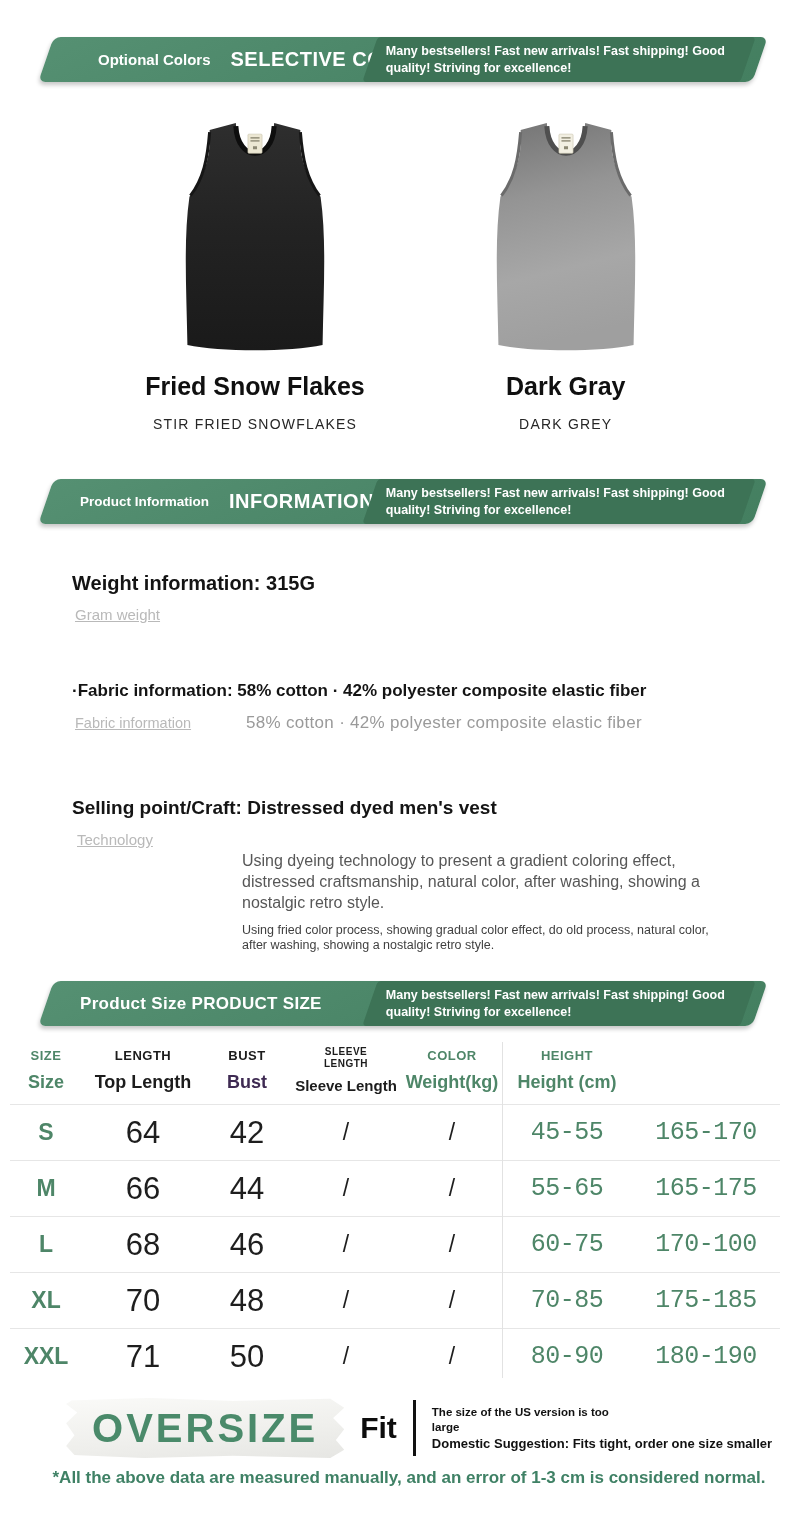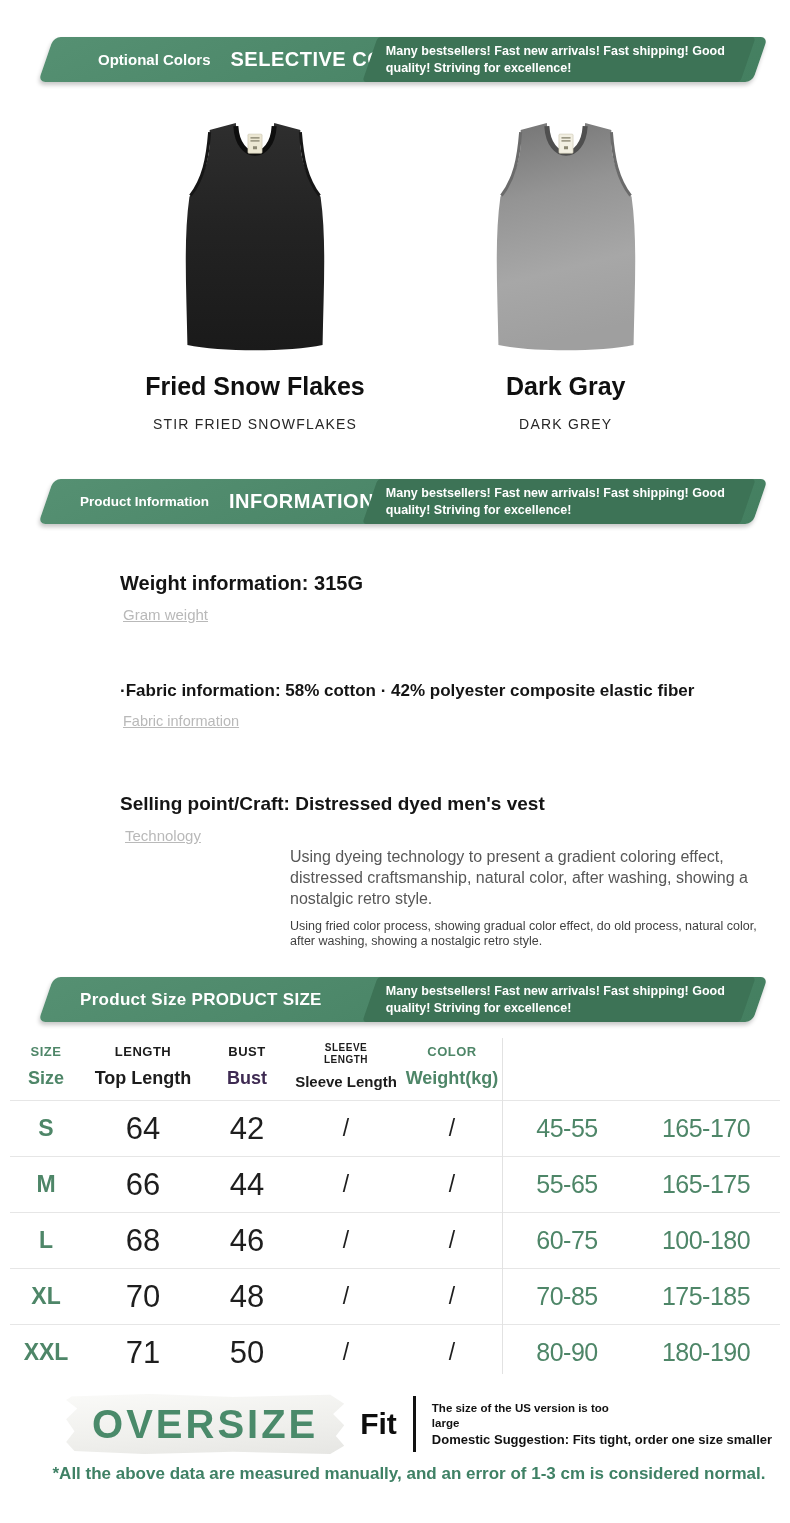--- a/index.html
+++ b/index.html
@@ -39,21 +39,21 @@
   .promo-text{
     transform:skewX(19deg);
     color:#fff; font-size:12.5px; font-weight:bold; line-height:1.35;
   }
   
   .figures{display:flex;justify-content:center;gap:122px;margin-top:36px;}
   .figure{display:flex;flex-direction:column;align-items:center;}
   .product-name{font-size:25px;font-weight:bold;color:#101010;margin-top:20px;}
   .product-subname{font-size:14px;letter-spacing:1.2px;color:#262626;margin-top:15px;}
   
-  .info{margin-left:120px;margin-right:40px;}
+  .info{margin-left:72px;margin-right:40px;}
   .info-title{font-size:20px;font-weight:bold;color:#141414;}
   .muted{color:#b9b9b9;text-decoration:underline;}
   .w-title{margin-top:48px;}
   .w-label{font-size:15px;margin-top:11px;margin-left:3px;}
   .f-title{margin-top:58px;font-size:17px;}
   .f-row{display:flex;margin-top:12px;margin-left:3px;align-items:baseline;}
   .f-label{font-size:14.5px;}
   .f-value{font-size:17px;color:#9a9a9a;margin-left:55px;letter-spacing:.3px;}
   .c-title{margin-top:64px;font-size:19px;}
   .c-label{font-size:15px;margin-top:12px;margin-left:5px;}
@@ -68,21 +68,21 @@
   .th-top.tiny{font-size:10px;width:64px;}
   .th-bottom{font-size:18px;font-weight:bold;color:#1c1c1c;margin-top:9px;line-height:1.05;text-align:center;}
   .th-bottom.small{font-size:15px;white-space:nowrap;}
   .green{color:#4e8668 !important;}
   .purple{color:#3e2a52 !important;}
   .trow{height:55px;border-top:1px solid #e6e6e6;align-items:center;}
   .td{text-align:center;}
   .td-size{font-size:23px;font-weight:bold;color:#4e8668;}
   .td-num{font-size:31px;color:#1e1e1e;}
   .td-slash{font-size:23px;color:#1e1e1e;}
-  .td-range{font-size:25px;color:#4e8668;letter-spacing:-0.5px;}
+  .td-range{font-size:25px;color:#4e8668;letter-spacing:-0.5px;font-family:Liberation Mono, monospace;}
   .vdiv{position:absolute;left:502px;top:4px;bottom:6px;width:1px;background:#e2e2e2;}
   
   .oversize{display:flex;align-items:center;justify-content:center;margin-top:14px;gap:16px;padding-left:8px;}
   .paper{
     width:278px;height:60px;
     background:linear-gradient(175deg,#fafaf8 0%,#efefec 60%,#e6e6e3 100%);
     clip-path:polygon(2% 4%,30% 0,60% 5%,95% 1%,100% 16%,96% 33%,100% 52%,97% 70%,100% 86%,95% 100%,60% 96%,28% 100%,3% 95%,0 80%,3% 62%,0 42%,4% 24%,0 10%);
     display:flex;align-items:center;justify-content:center;
     filter:drop-shadow(0 4px 3px rgba(0,0,0,.3));
   }
@@ -178,20 +178,21 @@
   </div>
 </div>
 
 <div class="info">
   <div class="info-title w-title">Weight information: 315G</div>
   <div class="muted w-label">Gram weight</div>
 
   <div class="info-title f-title">·Fabric information: 58% cotton · 42% polyester composite elastic fiber</div>
   <div class="f-row">
     <span class="muted f-label">Fabric information</span>
+    <span class="f-value">58% cotton · 42% polyester composite elastic fiber</span>
   </div>
 
   <div class="info-title c-title">Selling point/Craft: Distressed dyed men's vest</div>
   <div class="muted c-label">Technology</div>
   <div class="c-desc">Using dyeing technology to present a gradient coloring effect, distressed craftsmanship, natural color, after washing, showing a nostalgic retro style.</div>
   <div class="c-desc-small">Using fried color process, showing gradual color effect, do old process, natural color, after washing, showing a nostalgic retro style.</div>
 </div>
 
 <div class="banner" style="margin-top:28px;">
   <div class="banner-left" style="padding-left:34px;">
@@ -219,20 +220,24 @@
       <span class="th-bottom purple">Bust</span>
     </div>
     <div class="th">
       <span class="th-top tiny">SLEEVE LENGTH</span>
       <span class="th-bottom small">Sleeve Length</span>
     </div>
     <div class="th">
       <span class="th-top green">COLOR</span>
       <span class="th-bottom green">Weight(kg)</span>
     </div>
+    <div class="th">
+      <span class="th-top green">HEIGHT</span>
+      <span class="th-bottom green">Height (cm)</span>
+    </div>
   </div>
 
   <div class="grid trow">
     <div class="td td-size">S</div>
     <div class="td td-num">64</div>
     <div class="td td-num">42</div>
     <div class="td td-slash">/</div>
     <div class="td td-slash">/</div>
     <div class="td td-range">45-55</div>
     <div class="td td-range">165-170</div>
@@ -246,21 +251,21 @@
     <div class="td td-range">55-65</div>
     <div class="td td-range">165-175</div>
   </div>
   <div class="grid trow">
     <div class="td td-size">L</div>
     <div class="td td-num">68</div>
     <div class="td td-num">46</div>
     <div class="td td-slash">/</div>
     <div class="td td-slash">/</div>
     <div class="td td-range">60-75</div>
-    <div class="td td-range">100-180</div>
+    <div class="td td-range">170-100</div>
   </div>
   <div class="grid trow">
     <div class="td td-size">XL</div>
     <div class="td td-num">70</div>
     <div class="td td-num">48</div>
     <div class="td td-slash">/</div>
     <div class="td td-slash">/</div>
     <div class="td td-range">70-85</div>
     <div class="td td-range">175-185</div>
   </div>

